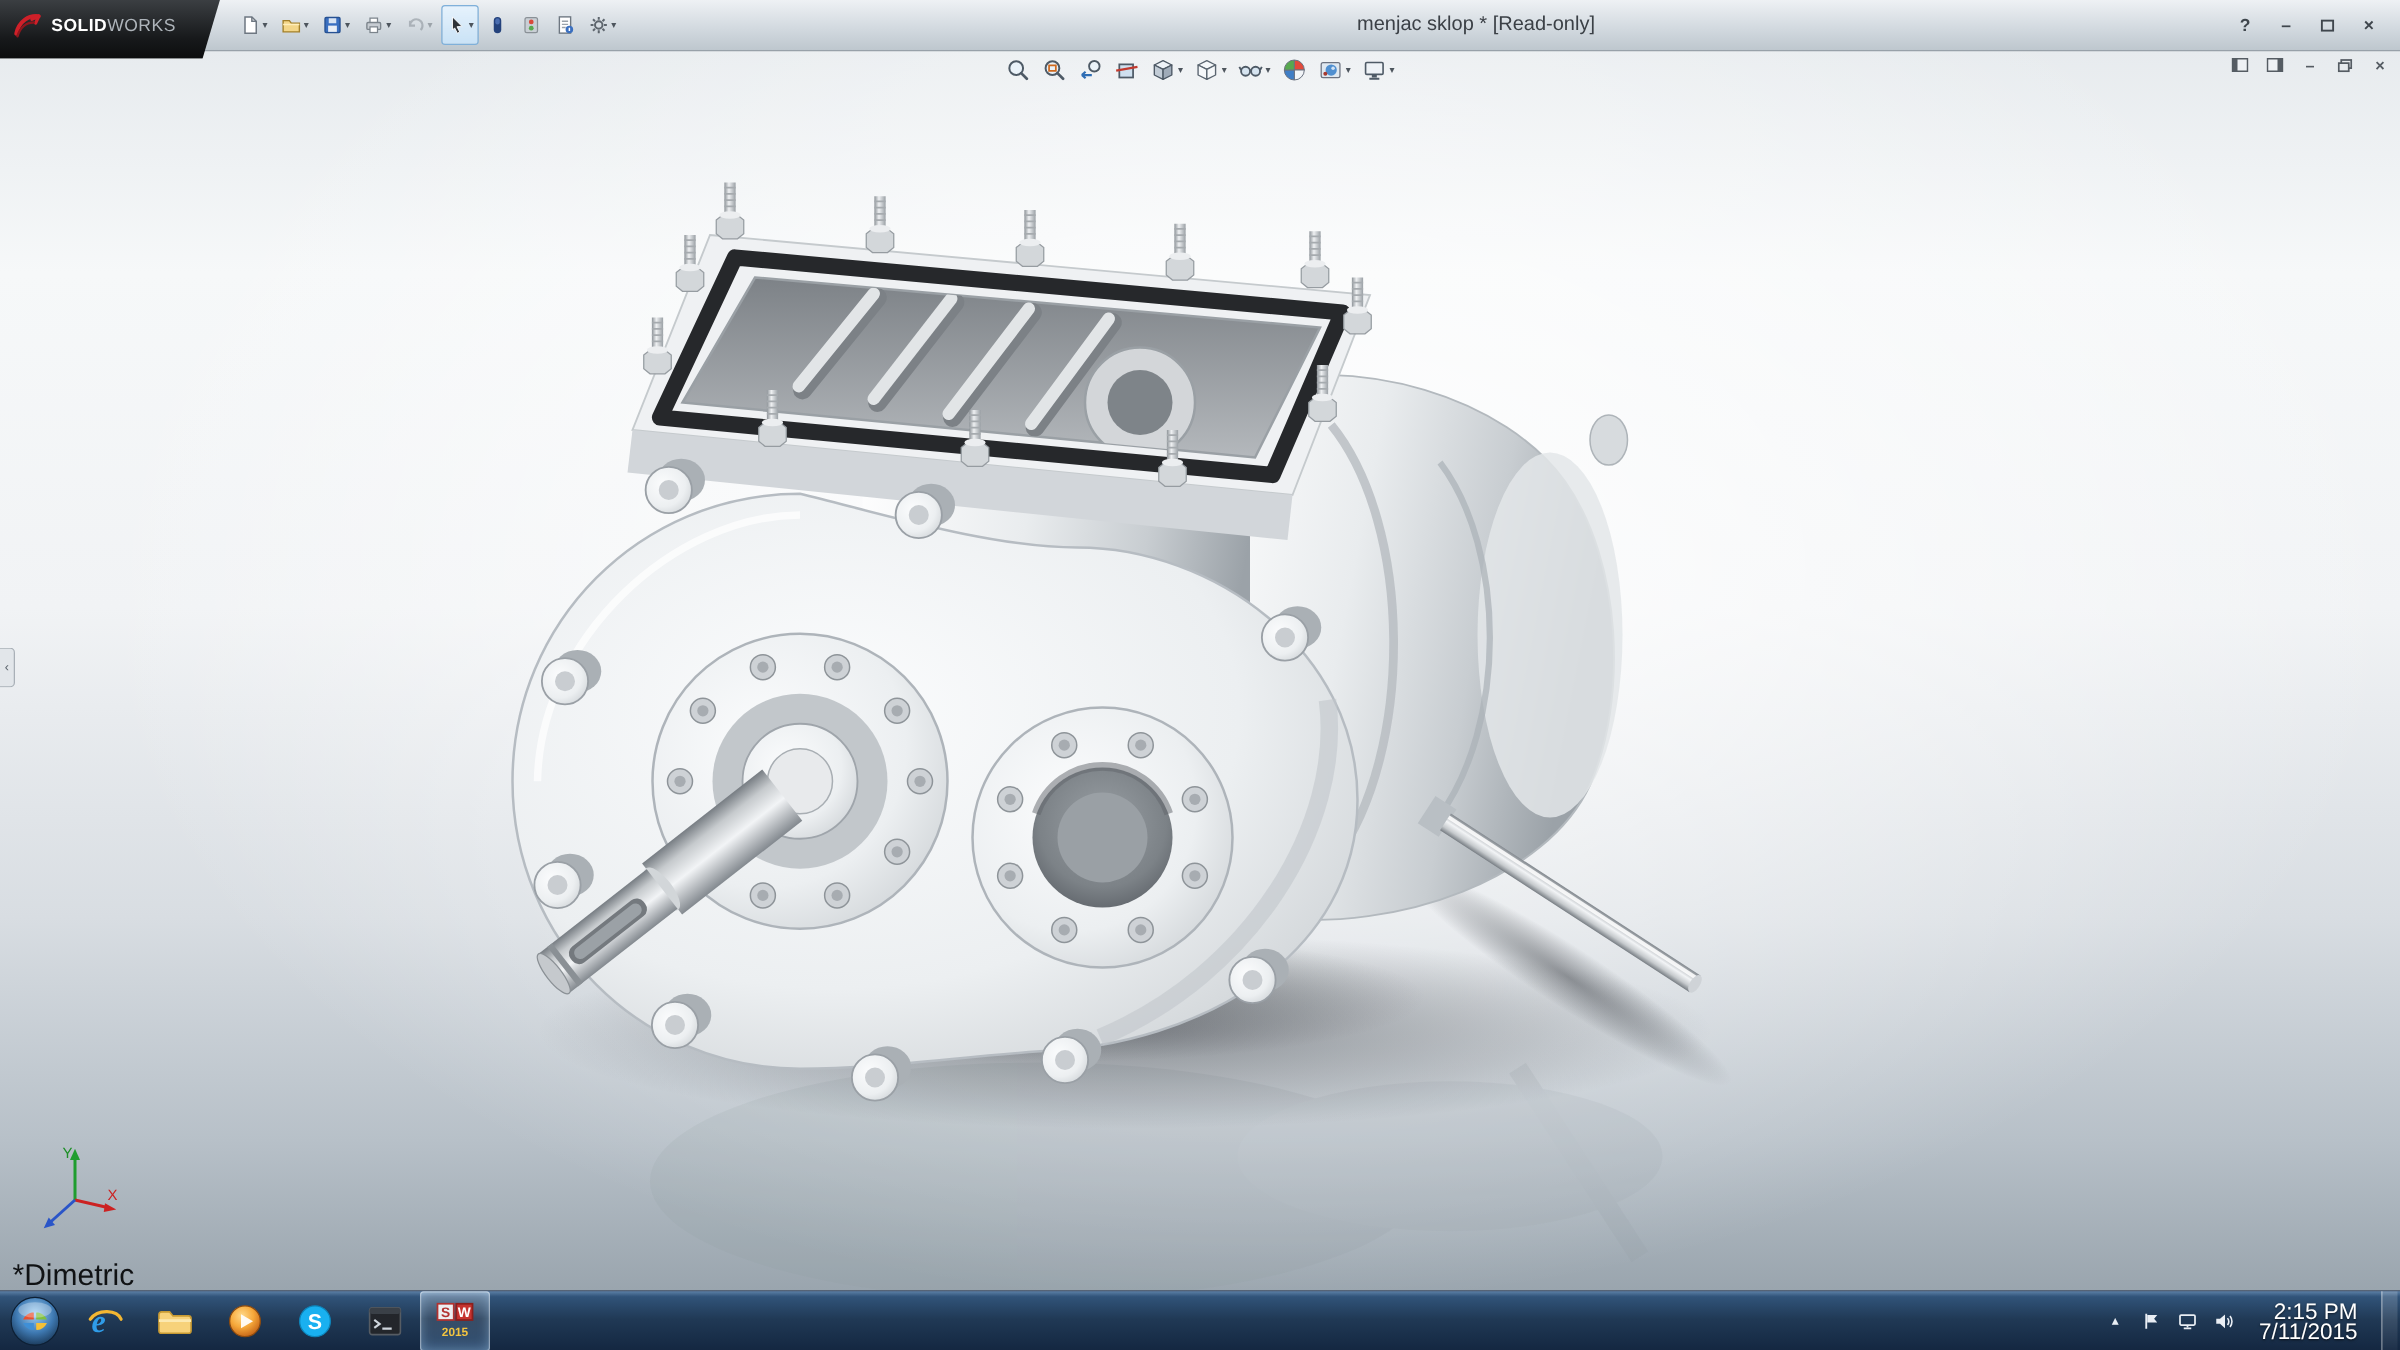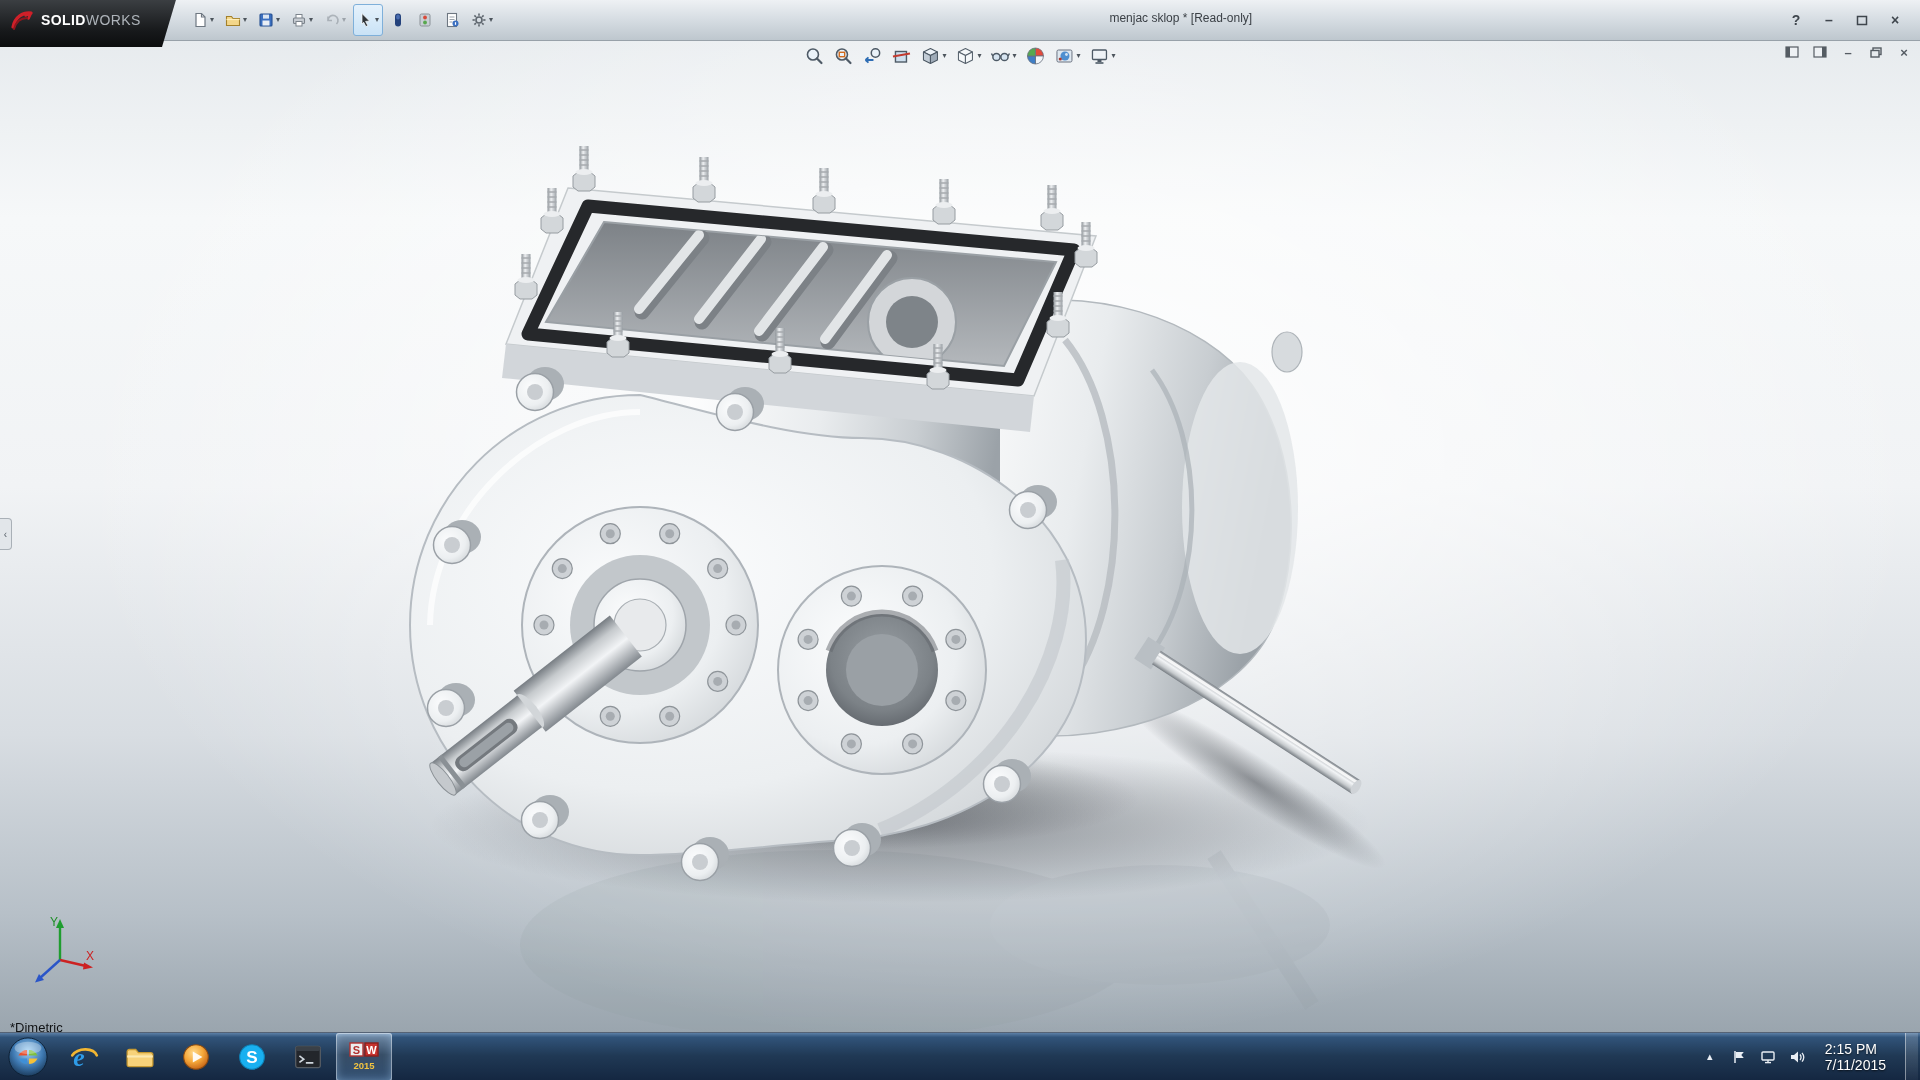--- a/index.html
+++ b/index.html
@@ -13,54 +13,54 @@
   .logo{height:54px;width:178px;display:flex;align-items:center;gap:7px;padding:0 12px 0 10px;
     background:linear-gradient(#43474b,#17191b 70%,#0c0d0e);
     clip-path:polygon(0 0,100% 0,calc(100% - 16px) 100%,0 100%);box-sizing:border-box;}
   .brand{font-size:14px;letter-spacing:.4px;color:#fff;font-weight:bold;white-space:nowrap;}
   .brand .light{color:#aeb4ba;font-weight:normal;}
   .tb-tools{display:flex;align-items:center;margin-left:10px;gap:3px;}
   .tool{display:flex;align-items:center;height:30px;padding:0 3px;border-radius:3px;border:1px solid transparent;}
   .tool.disabled{opacity:.42;}
   .tool.active{background:linear-gradient(#e6f2fc,#c9e2f6);border:1px solid #7fb0da;}
   .dd{font-size:8px;color:#4d555d;margin-left:2px;line-height:1;}
-  .tb-title{position:absolute;left:61.5%;transform:translateX(-50%);top:11px;font-size:12px;color:#3b4046;white-space:nowrap;}
+  .tb-title{position:absolute;left:61.5%;transform:translateX(-50%);top:11px;font-size:16px;color:#3b4046;white-space:nowrap;}
   .tb-controls{margin-left:auto;display:flex;align-items:center;gap:15px;padding-right:16px;color:#3f464d;font-size:14px;}
   .tb-controls .wbtn{display:flex;align-items:center;justify-content:center;width:18px;height:18px;font-weight:bold;}
 
   
   .viewport{position:absolute;top:40px;left:0;right:0;bottom:48px;overflow:hidden;
     background:
       radial-gradient(ellipse 1500px 950px at 52% 42%, rgba(255,255,255,.96) 0%, rgba(255,255,255,0) 62%),
       linear-gradient(180deg,#e7ebee 0%,#f6f8f9 18%,#f1f3f5 45%,#d8dde2 70%,#b7c0c8 88%,#9aa5ae 100%);}
   .scene-svg{position:absolute;inset:0;width:100%;height:100%;}
 
   .headsup{position:absolute;top:3px;left:50%;transform:translateX(-50%);display:flex;align-items:center;gap:5px;padding:2px 8px;border-radius:4px;}
   .hu-btn{display:flex;align-items:center;padding:1px 2px;border-radius:3px;}
 
   .doc-controls{position:absolute;top:4px;right:8px;display:flex;align-items:center;gap:12px;color:#555c63;}
   .doc-controls .wbtn{display:flex;align-items:center;justify-content:center;width:16px;height:16px;font-size:13px;font-weight:bold;}
 
   .fm-tab{position:absolute;left:0;top:478px;width:11px;height:30px;background:#e2e6ea;border:1px solid #a9b0b7;border-left:none;
     border-radius:0 4px 4px 0;display:flex;align-items:center;justify-content:center;font-size:10px;color:#59626a;}
 
   .triad{position:absolute;left:24px;bottom:42px;width:76px;height:76px;}
-  .view-label{position:absolute;left:10px;bottom:-3px;font-size:13px;color:#101214;}
+  .view-label{position:absolute;left:10px;bottom:-3px;font-size:24px;color:#101214;}
 
   
   .taskbar{position:absolute;left:0;right:0;bottom:0;height:48px;z-index:40;display:flex;align-items:center;
     background:linear-gradient(180deg,#5c80a7 0%,#31547a 9%,#203955 48%,#142741 100%);
     border-top:1px solid rgba(255,255,255,.28);box-sizing:border-box;}
   .start-btn{width:56px;height:48px;display:flex;align-items:center;justify-content:center;}
   .task-btn{width:56px;height:48px;display:flex;align-items:center;justify-content:center;border-radius:3px;position:relative;}
   .task-btn.active{background:linear-gradient(rgba(255,255,255,.30),rgba(255,255,255,.10) 45%,rgba(130,190,250,.28));
     box-shadow:inset 0 0 0 1px rgba(255,255,255,.38), inset 0 0 10px rgba(180,220,255,.45);}
   .tray{margin-left:auto;display:flex;align-items:center;gap:11px;padding-right:2px;}
   .tray-icon{display:flex;align-items:center;justify-content:center;width:18px;height:18px;color:#e9eef4;font-size:11px;}
-  .clock{text-align:left;font-size:14px;line-height:16px;color:#fff;text-shadow:0 1px 2px rgba(0,0,0,.7);padding:0 8px;}
+  .clock{text-align:right;font-size:18px;line-height:16px;color:#fff;text-shadow:0 1px 2px rgba(0,0,0,.7);padding:0 8px;}
   .show-desktop{width:12px;height:48px;border-left:1px solid rgba(255,255,255,.45);
     background:linear-gradient(rgba(255,255,255,.18),rgba(255,255,255,.04));}
 </style>
 </head>
 <body>
 
 <div class="screen">
 
   <div class="titlebar">
     <div class="logo">

